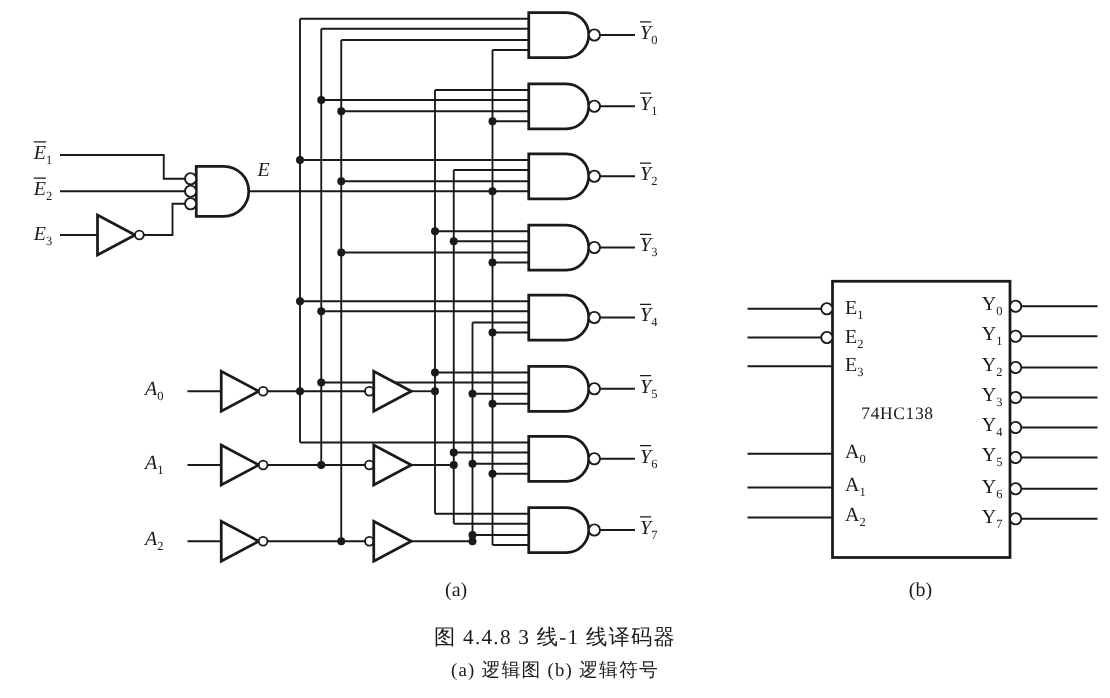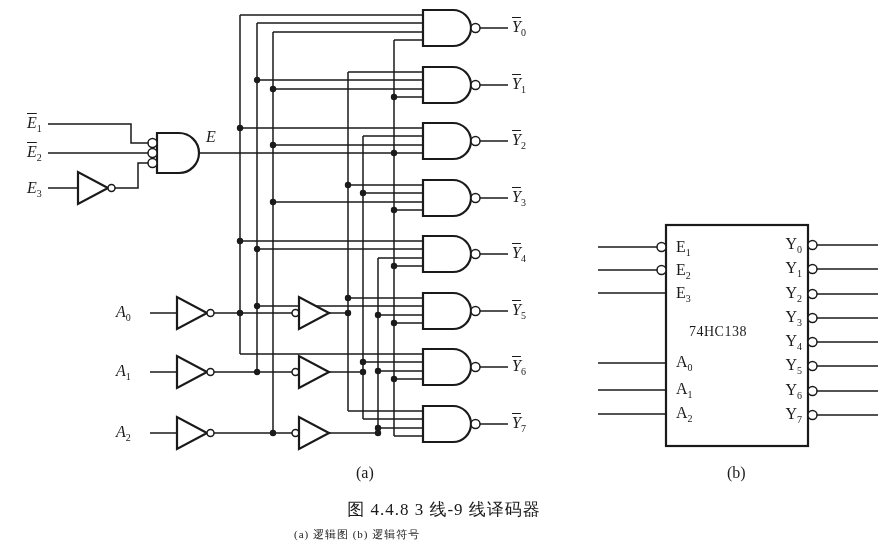--- a/index.html
+++ b/index.html
@@ -5,21 +5,21 @@
   html,body{margin:0;padding:0;background:#fff;}
   .stage{position:relative;width:888px;height:558px;background:#ffffff;overflow:hidden;
          font-family:"Liberation Serif","DejaVu Serif",serif;color:#1a1a1a;}
   .stage svg{position:absolute;left:0;top:0;}
   .lbl{position:absolute;font-size:16px;line-height:1.1;white-space:nowrap;}
   .ital{font-style:italic;}
   .bar{text-decoration:overline;}
   .lbl sub{font-size:10px;font-style:normal;vertical-align:-4px;line-height:0;}
   .chip{font-size:14px;letter-spacing:0.5px;}
   .cap1{position:absolute;font-size:17px;text-align:center;letter-spacing:1px;}
-  .cap2{position:absolute;font-size:11px;letter-spacing:1px;}
+  .cap2{position:absolute;font-size:15px;text-align:center;letter-spacing:1px;}
   .sublab{position:absolute;font-size:16px;}
   .ralign{text-align:right;}
 </style>
 </head>
 <body>
 
 <div class="stage">
 
 <svg width="888" height="558" viewBox="0 0 888 558">
   <g stroke="#1a1a1a" stroke-width="1.5" fill="none">
@@ -228,16 +228,16 @@
 <div class="lbl ralign" style="left:762px;top:284px;width:40px"><span>Y</span><sub>2</sub></div>
 <div class="lbl ralign" style="left:762px;top:308px;width:40px"><span>Y</span><sub>3</sub></div>
 <div class="lbl ralign" style="left:762px;top:332px;width:40px"><span>Y</span><sub>4</sub></div>
 <div class="lbl ralign" style="left:762px;top:356px;width:40px"><span>Y</span><sub>5</sub></div>
 <div class="lbl ralign" style="left:762px;top:381px;width:40px"><span>Y</span><sub>6</sub></div>
 <div class="lbl ralign" style="left:762px;top:405px;width:40px"><span>Y</span><sub>7</sub></div>
 
 <div class="lbl chip" style="left:689px;top:324px">74HC138</div>
 <div class="sublab" style="left:727px;top:464px">(b)</div>
 
-<div class="cap1" style="left:294px;top:498px;width:300px">图 4.4.8  3 线-9 线译码器</div>
+<div class="cap1" style="left:294px;top:498px;width:300px">图 4.4.8  3 线-1 线译码器</div>
 <div class="cap2" style="left:294px;top:527px;width:300px">(a) 逻辑图  (b) 逻辑符号</div>
 
 </div>
 
 </body></html>

